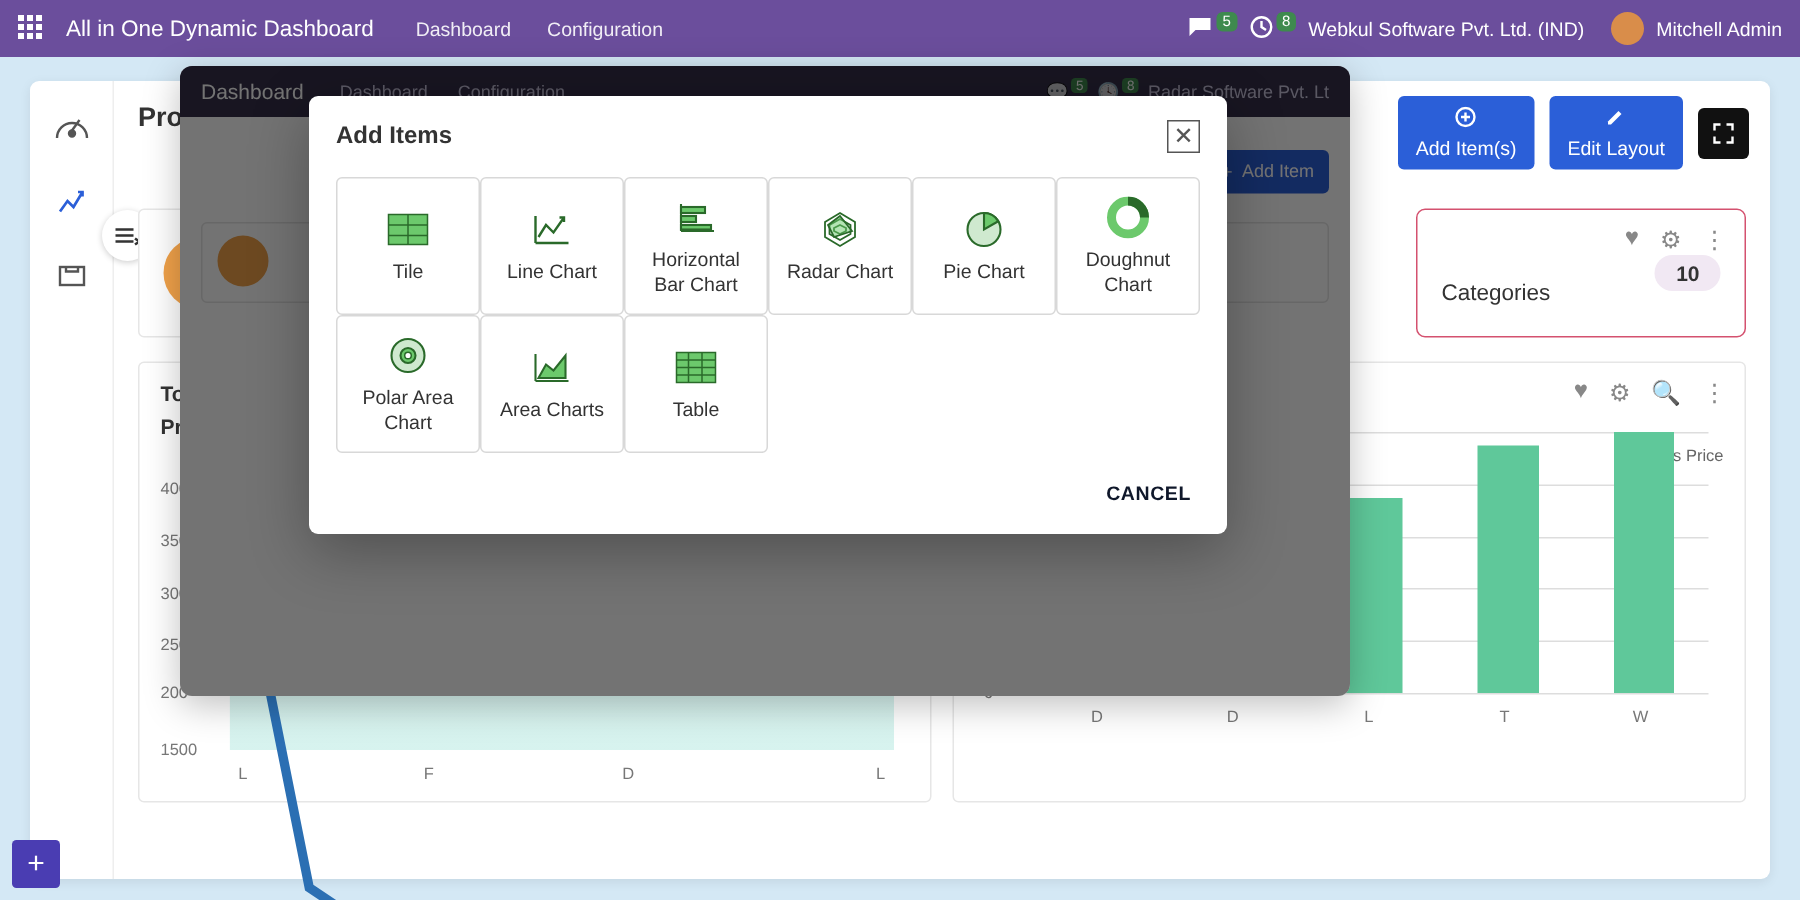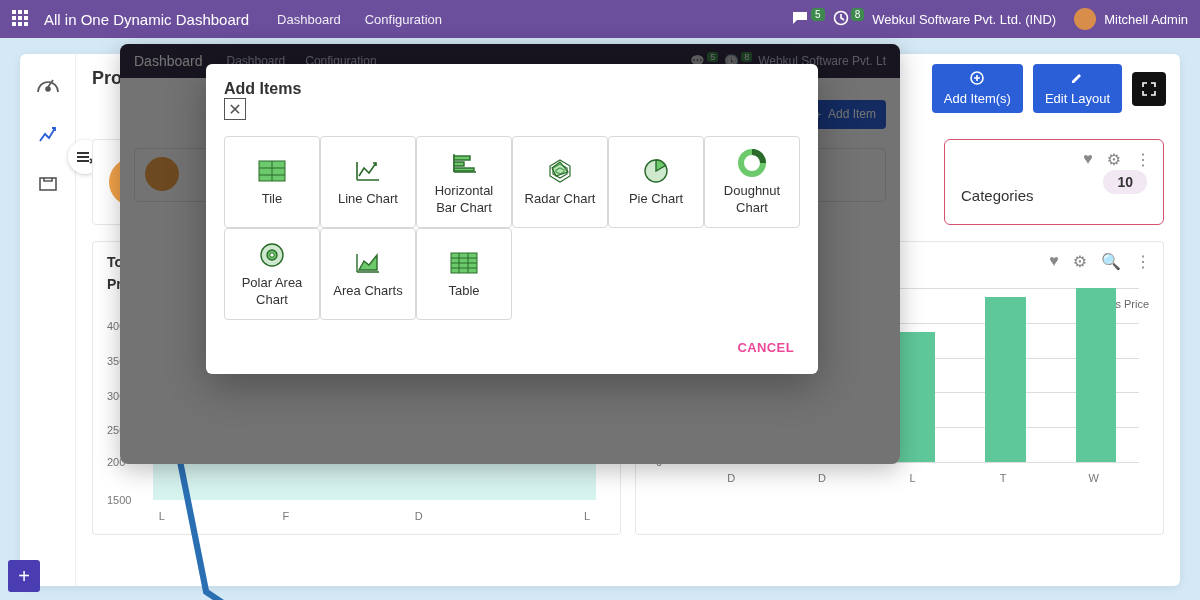--- a/index.html
+++ b/index.html
@@ -70,29 +70,29 @@
 .inner-dup .dup-header .spacer { flex: 1; }
 .inner-dup .dup-header .dh-badge { background: #3e8a4e; color: #fff; border-radius: 3px; font-size: 9px; padding: 0 3px; margin-left: 2px; margin-right: 6px; position: relative; top: -4px; }
 .dup-body { padding: 12px 16px; position: relative; height: 100%; }
 .dup-add-btn { position: absolute; top: 56px; right: 14px; background: #2b5fd8; color: #fff; font-size: 12px; padding: 6px 10px; border-radius: 4px; }
 .dup-card { border: 1px solid #e4e4e4; border-radius: 4px; padding: 8px 10px; position: absolute; }
 .dup-card .circle { width: 34px; height: 34px; border-radius: 50%; display: inline-block; vertical-align: middle; }
 .scrim { position: absolute; inset: 0; background: rgba(0,0,0,0.55); }
 
 
 .modal { position: absolute; top: 64px; left: 206px; width: 612px; background: #fff; border-radius: 6px; box-shadow: 0 12px 40px rgba(0,0,0,0.3); }
-.modal-header { display: flex; padding: 16px 18px 10px; flex-direction: column; }
+.modal-header { display: flex; align-items: center; padding: 16px 18px 10px; }
 .modal-title { font-size: 16px; font-weight: 600; color: #333; flex: 1; }
 .modal-close { width: 22px; height: 22px; border: 1px solid #555; display: flex; align-items: center; justify-content: center; color: #555; cursor: pointer; }
 .modal-grid { display: grid; grid-template-columns: repeat(6, 1fr); gap: 0; padding: 6px 18px 14px; }
 .item-tile { border: 1px solid #d8d8d8; border-radius: 4px; display: flex; flex-direction: column; align-items: center; justify-content: center; padding: 12px 6px 10px; min-height: 78px; cursor: pointer; text-align: center; }
 .item-tile .it-label { font-size: 13px; color: #333; margin-top: 6px; line-height: 1.3; }
 .item-tile .it-icon { width: 28px; height: 28px; }
 .modal-footer { text-align: right; padding: 4px 24px 18px; }
-.modal-footer .cancel { color: #ec4899; font-size: 13px; font-weight: 600; letter-spacing: 0.4px; cursor: pointer; }
+.modal-footer .cancel { color: #0f172a; font-size: 13px; font-weight: 600; letter-spacing: 0.4px; cursor: pointer; }
 
 .fab { position: absolute; left: 8px; bottom: 8px; width: 32px; height: 32px; background: #4a3db2; color: #fff; display: flex; align-items: center; justify-content: center; border-radius: 3px; font-size: 20px; }
 </style>
 </head>
 <body>
 
 <div class="outer-header">
   <span class="apps">
     <svg width="16" height="16" viewBox="0 0 16 16" fill="#fff">
         <rect x="0" y="0" width="4" height="4"></rect>
@@ -261,21 +261,21 @@
 <div class="inner-dup">
   <div class="dup-header">
     <span class="dh-title">Dashboard</span>
     <span class="dh-link">Dashboard</span>
     <span class="dh-link">Configuration</span>
     <span class="spacer"></span>
     <span style="opacity:.8">💬</span>
       <span class="dh-badge">5</span>
     <span style="opacity:.8">🕓</span>
       <span class="dh-badge">8</span>
-    <span>Webkul Software Pvt. Lt</span>
+    <span>Radar Software Pvt. Lt</span>
   </div>
   <div class="dup-body">
     <div class="dup-card" style="top:70px;left:14px;width:200px;height:54px">
       <span class="circle" style="background:#f1a24a"></span>
     </div>
     <div class="dup-card" style="top:70px;right:14px;width:200px;height:54px">
       <span class="circle" style="background:#c73865"></span>
     </div>
   </div>
   <div class="dup-add-btn">

